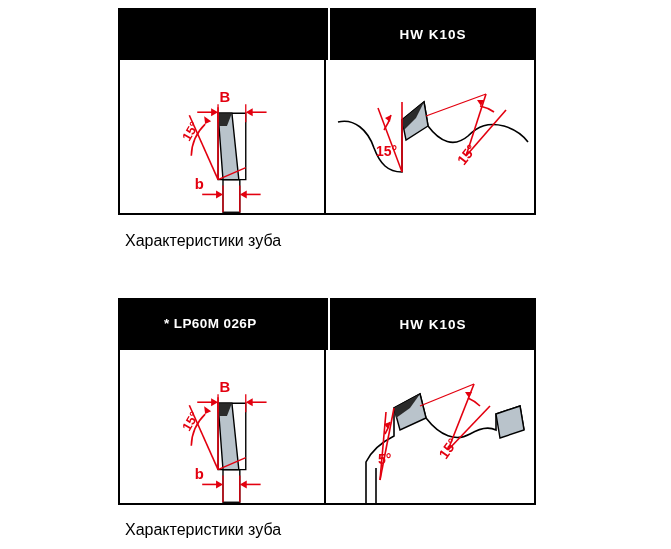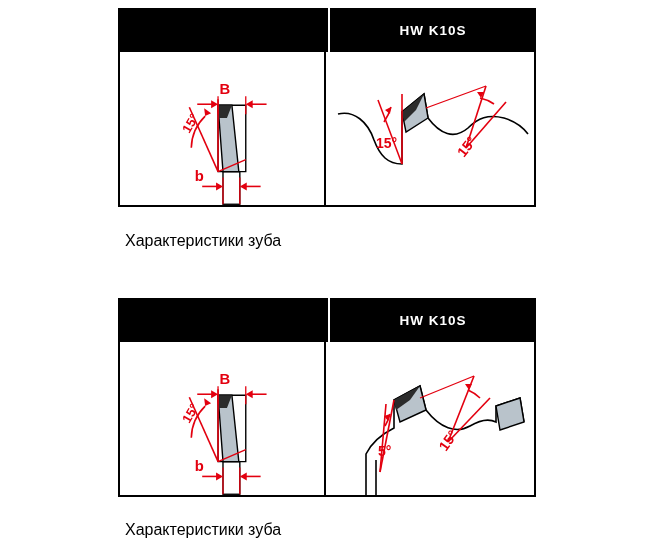--- a/index.html
+++ b/index.html
@@ -18,21 +18,21 @@
   .panel {
     position: absolute;
     left: 118px;
     width: 418px;
   }
   #panel-1 { top: 8px; }
   #panel-2 { top: 298px; }
 
   .header-bar {
     position: relative;
-    height: 44px;
+    height: 52px;
     background: #000000;
     display: flex;
     align-items: center;
   }
   .header-left {
     width: 210px;
     height: 100%;
     position: relative;
     box-sizing: border-box;
     display: flex;
@@ -167,20 +167,21 @@
 
   </div>
 </div>
 
 <div class="caption" id="caption-1">Характеристики зуба</div>
 
 <div class="panel" id="panel-2">
 
   <div class="header-bar">
     <div class="header-left">
+      <div class="code-line">* LP60M  026P</div>
     </div>
     <div class="header-right">
       <span class="hw-label">HW  K10S</span>
     </div>
   </div>
 
   <div class="figures">
 
     <div class="fig-cell fig-left">
       <svg viewBox="0 0 206 153" xmlns="http://www.w3.org/2000/svg">

